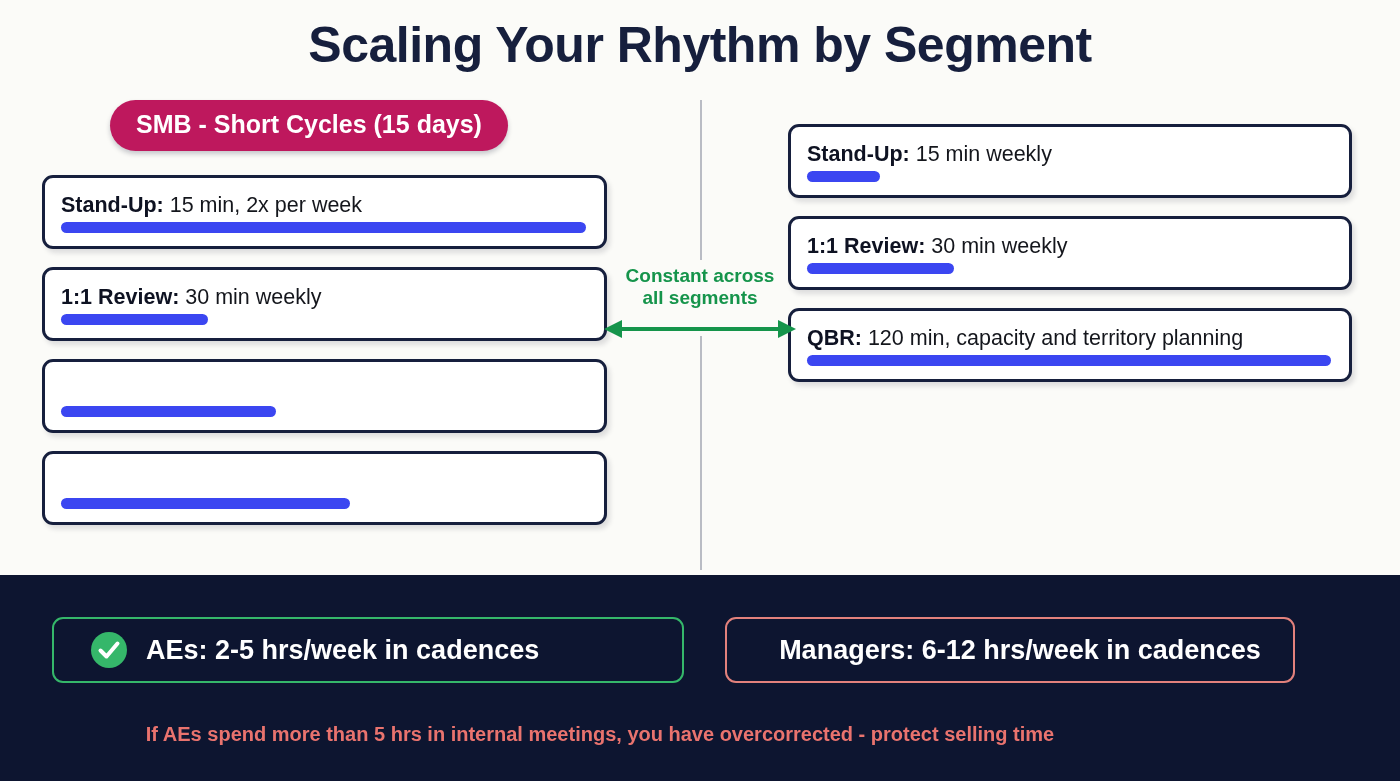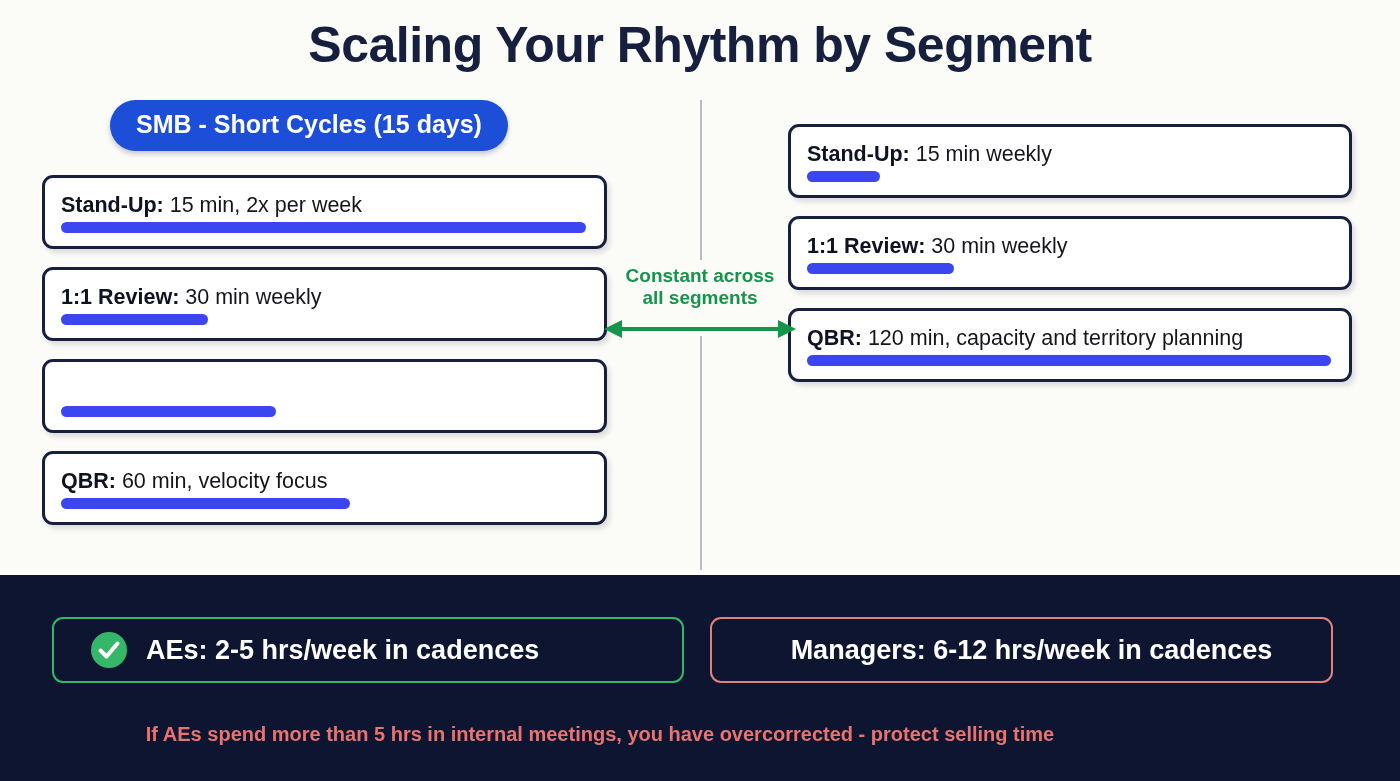--- a/index.html
+++ b/index.html
@@ -46,21 +46,21 @@
     display: inline-block;
     border-radius: 30px;
     padding: 10px 26px 12px 26px;
     font-size: 25px;
     font-weight: bold;
     color: #FFFFFF;
     box-shadow: 0 3px 5px rgba(15,20,45,0.22);
     white-space: nowrap;
   }
   .pill-smb {
-    background: #1d4ed8;
+    background: #be185d;
     margin-left: 68px;
   }
   .pill-ent {
     background: #1B2443;
     margin-left: 8px;
   }
 
   
   .cards { margin-top: 24px; }
   .card {
@@ -155,22 +155,22 @@
     align-items: center;
     background: transparent;
   }
   .badge-ae {
     left: 52px;
     width: 632px;
     border: 2.5px solid #35B76A;
     padding-left: 36px;
   }
   .badge-mgr {
-    left: 710px;
-    width: 623px;
+    left: 725px;
+    width: 570px;
     border: 2.5px solid #E2817C;
     padding-left: 20px;
     justify-content: center;
   }
   .badge-text {
     font-size: 27px;
     font-weight: bold;
     color: #FFFFFF;
     white-space: nowrap;
   }
@@ -219,21 +219,20 @@
         </div>
       </div>
 
       <div class="card card-left">
         <div class="bar-track">
           <div class="bar-fill" style="width: 41%;"></div>
         </div>
       </div>
 
       <div class="card card-left">
-        <div class="card-text"><span class="lbl">QBR:</span><span> 60 min, velocity focus</span></div>
         <div class="bar-track">
           <div class="bar-fill" style="width: 55%;"></div>
         </div>
       </div>
 
     </div>
   </div>
 
   <div class="col col-right">
     <div class="cards">

